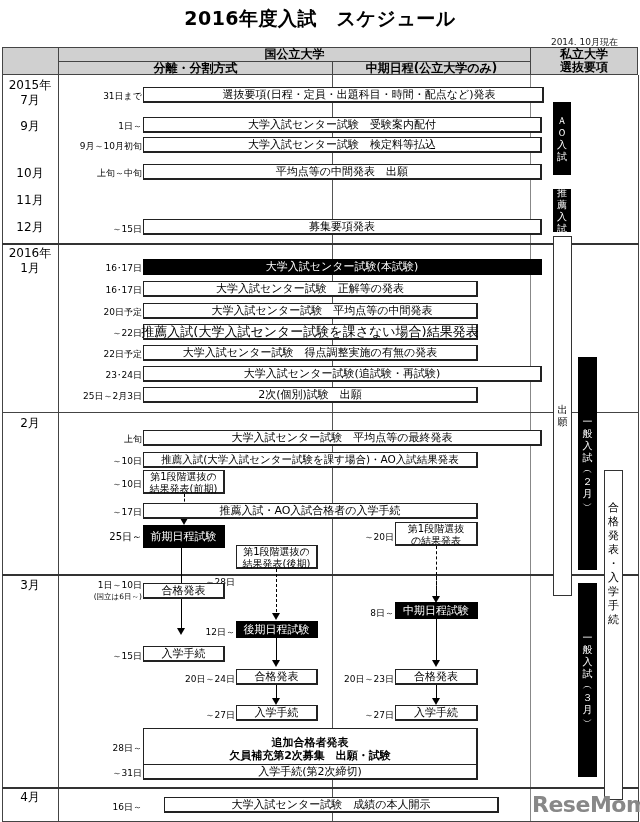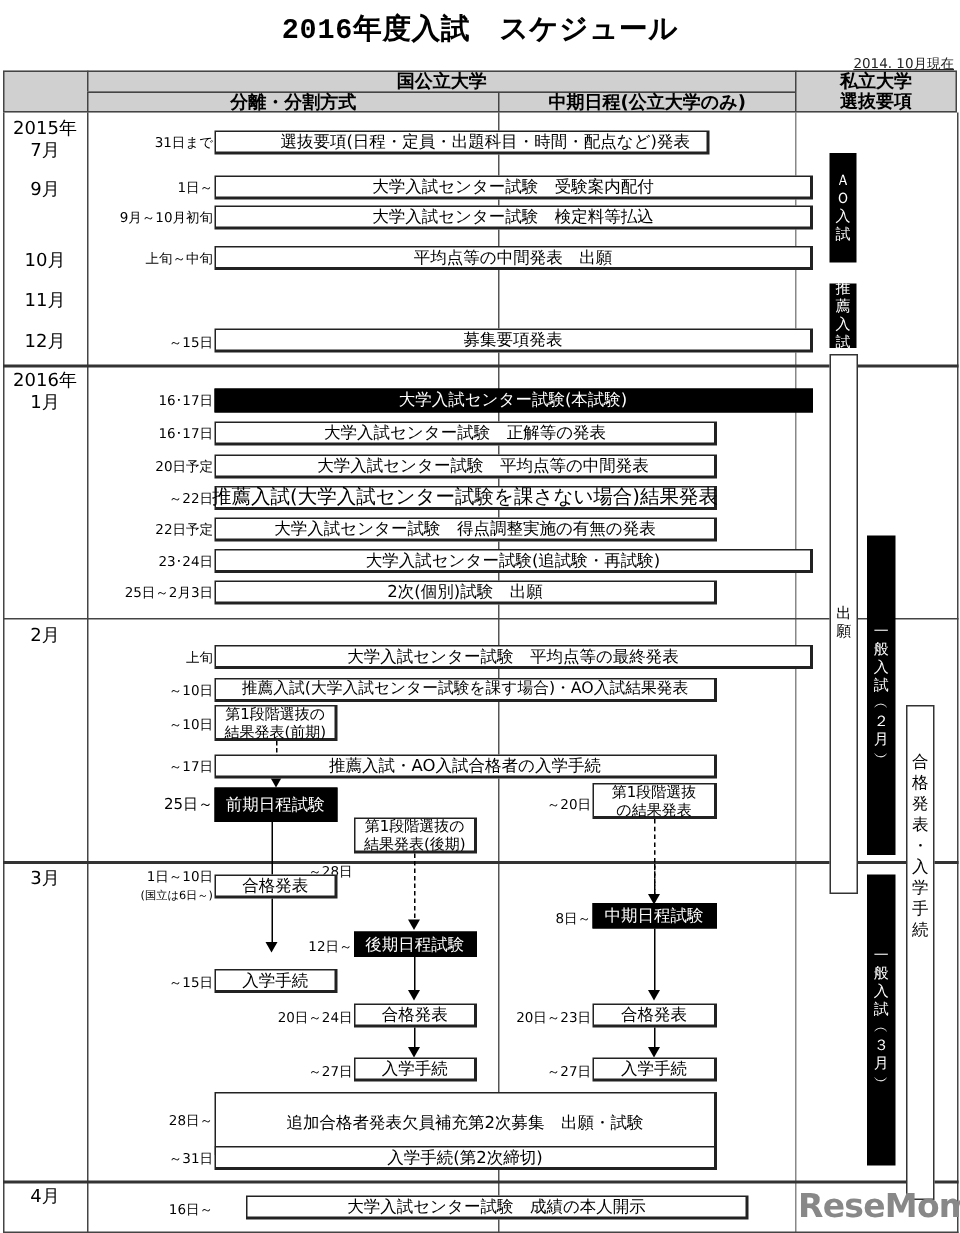--- a/index.html
+++ b/index.html
@@ -1,19 +1,19 @@
 <!DOCTYPE html>
 <html><head>
 <meta charset="utf-8">
 <style>
   html,body{margin:0;padding:0;background:#fff;}
   body{width:640px;height:822px;position:relative;overflow:hidden;font-family:"DejaVu Sans","Liberation Sans",sans-serif;color:#000;}
   .abs{position:absolute;box-sizing:border-box;}
-  .title{left:0;top:6px;width:640px;text-align:center;font-size:19px;font-weight:bold;letter-spacing:0.5px;font-family:Liberation Mono, monospace;}
-  .asof{right:4px;top:36px;font-size:9px;color:#222;text-decoration:underline;}
+  .title{left:0;top:6px;width:640px;text-align:center;font-size:19px;font-weight:bold;letter-spacing:0.5px;}
+  .asof{right:22px;top:36px;font-size:9px;color:#222;}
   .hdr{background:#d0d0d0;border:1px solid #444;}
   .hdr-text{display:flex;align-items:center;justify-content:center;font-weight:bold;font-size:12px;}
   .vline{background:#444;width:1px;}
   .hline{background:#444;height:1px;}
   .hline2{background:#333;height:2px;}
   .month{font-size:12px;text-align:center;line-height:15px;}
   .date{font-size:9px;text-align:right;white-space:nowrap;line-height:12px;}
   .box{border:1px solid #222;border-right-width:2px;border-bottom-width:2px;background:#fff;font-size:11px;display:flex;align-items:center;justify-content:center;text-align:center;line-height:13px;white-space:nowrap;}
   .box.dark{background:#000;color:#fff;border-color:#000;}
   .box.small{font-size:10px;line-height:12px;white-space:normal;justify-content:space-between;}
@@ -62,21 +62,21 @@
 <div class="abs month" style="left:2px;top:220px;width:56px;">12月</div>
 <div class="abs month" style="left:2px;top:246px;width:56px;">
   <div>2016年</div>
   <div>1月</div>
 </div>
 <div class="abs month" style="left:2px;top:416px;width:56px;">2月</div>
 <div class="abs month" style="left:2px;top:578px;width:56px;">3月</div>
 <div class="abs month" style="left:2px;top:790px;width:56px;">4月</div>
 
 <div class="abs date" style="left:60px;top:90px;width:82px;">31日まで</div>
-<div class="abs box" style="left:143px;top:87px;width:330px;height:16px;padding-left:32px;">選抜要項(日程・定員・出題科目・時間・配点など)発表</div>
+<div class="abs box" style="left:143px;top:87px;width:401px;height:16px;padding-left:32px;">選抜要項(日程・定員・出題科目・時間・配点など)発表</div>
 
 <div class="abs date" style="left:60px;top:120px;width:82px;">1日～</div>
 <div class="abs box" style="left:143px;top:117px;width:399px;height:16px;">大学入試センター試験　受験案内配付</div>
 
 <div class="abs date" style="left:60px;top:140px;width:82px;">9月～10月初旬</div>
 <div class="abs box" style="left:143px;top:137px;width:399px;height:16px;">大学入試センター試験　検定料等払込</div>
 
 <div class="abs date" style="left:60px;top:167px;width:82px;">上旬～中旬</div>
 <div class="abs box" style="left:143px;top:164px;width:399px;height:16px;">平均点等の中間発表　出願</div>
 
@@ -171,21 +171,21 @@
 <div class="abs arrow-v" style="left:436px;top:685px;height:15px;"></div>
 <div class="abs arrowhead" style="left:432px;top:698px;"></div>
 
 <div class="abs date" style="left:175px;top:709px;width:60px;">～27日</div>
 <div class="abs box" style="left:236px;top:705px;width:82px;height:16px;">入学手続</div>
 
 <div class="abs date" style="left:334px;top:709px;width:60px;">～27日</div>
 <div class="abs box" style="left:395px;top:705px;width:83px;height:16px;">入学手続</div>
 
 <div class="abs date" style="left:60px;top:742px;width:82px;">28日～</div>
-<div class="abs box" style="left:143px;top:728px;width:335px;height:42px;flex-direction:row;">
+<div class="abs box" style="left:143px;top:728px;width:335px;height:42px;flex-direction:column;font-weight:bold;">
   <span>追加合格者発表</span>
   <span>欠員補充第2次募集　出願・試験</span>
 </div>
 
 <div class="abs date" style="left:60px;top:767px;width:82px;">～31日</div>
 <div class="abs box" style="left:143px;top:764px;width:335px;height:16px;">入学手続(第2次締切)</div>
 
 <div class="abs date" style="left:60px;top:801px;width:82px;">16日～</div>
 <div class="abs box" style="left:143px;top:797px;width:335px;height:16px;margin-left:21px;">大学入試センター試験　成績の本人開示</div>
 

